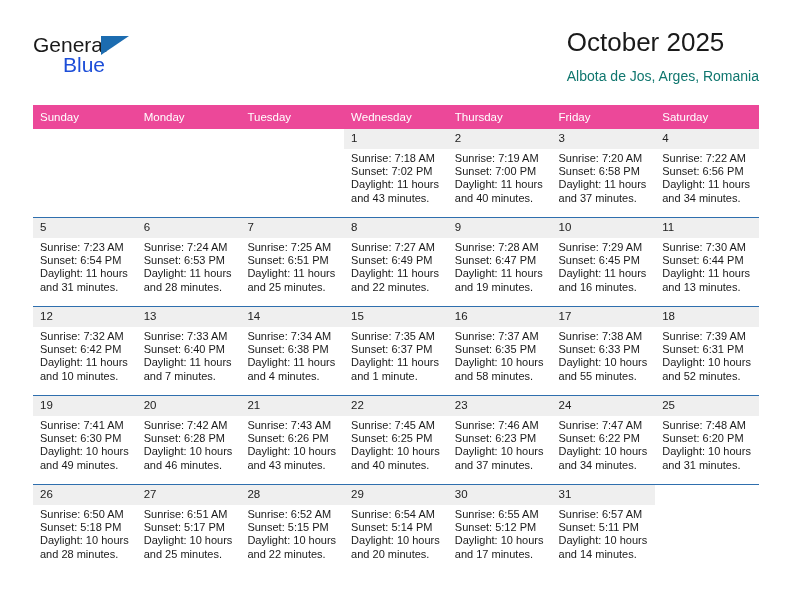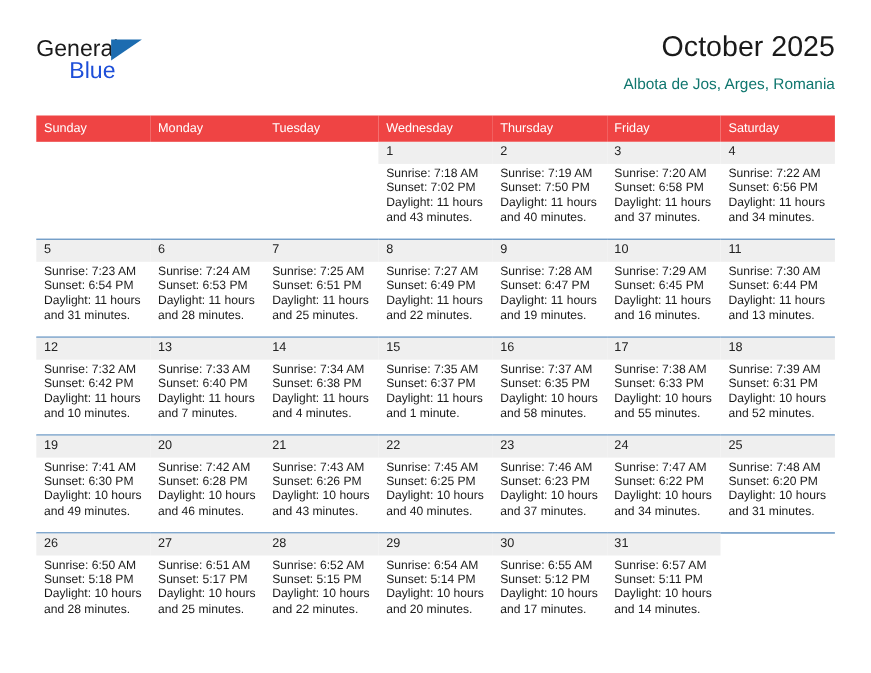--- a/index.html
+++ b/index.html
@@ -61,21 +61,21 @@
     top: 20px;
     font-size: 21px;
     color: #1d4ed8;
     line-height: 22px;
   }
 
   .title-wrap {
     position: absolute;
     right: 0;
     top: 0;
-    text-align: right;
+    text-align: left;
   }
   .cal-title {
     font-size: 26px;
     color: #1a1a1a;
     line-height: 32px;
     font-weight: normal;
     margin: 0;
     white-space: nowrap;
   }
   .cal-subtitle {
@@ -89,21 +89,21 @@
   
   .calendar {
     position: absolute;
     left: 33px;
     top: 105px;
     width: 726px;
     border-collapse: collapse;
     table-layout: fixed;
   }
   .calendar th {
-    background: #ef4444;
+    background: #ec4899;
     color: #ffffff;
     font-size: 11.5px;
     font-weight: normal;
     text-align: left;
     padding: 6px 0 6px 7px;
     height: 11px;
     border: none;
   }
   .calendar td {
     width: 103.7px;
@@ -219,21 +219,21 @@
                 <div>Daylight: 11 hours</div>
                 <div>and 43 minutes.</div>
               </div>
             </div>
           </td>
           <td>
             <div class="cell">
               <div class="daynum">2</div>
               <div class="info">
                 <div>Sunrise: 7:19 AM</div>
-                <div>Sunset: 7:50 PM</div>
+                <div>Sunset: 7:00 PM</div>
                 <div>Daylight: 11 hours</div>
                 <div>and 40 minutes.</div>
               </div>
             </div>
           </td>
           <td>
             <div class="cell">
               <div class="daynum">3</div>
               <div class="info">
                 <div>Sunrise: 7:20 AM</div>

